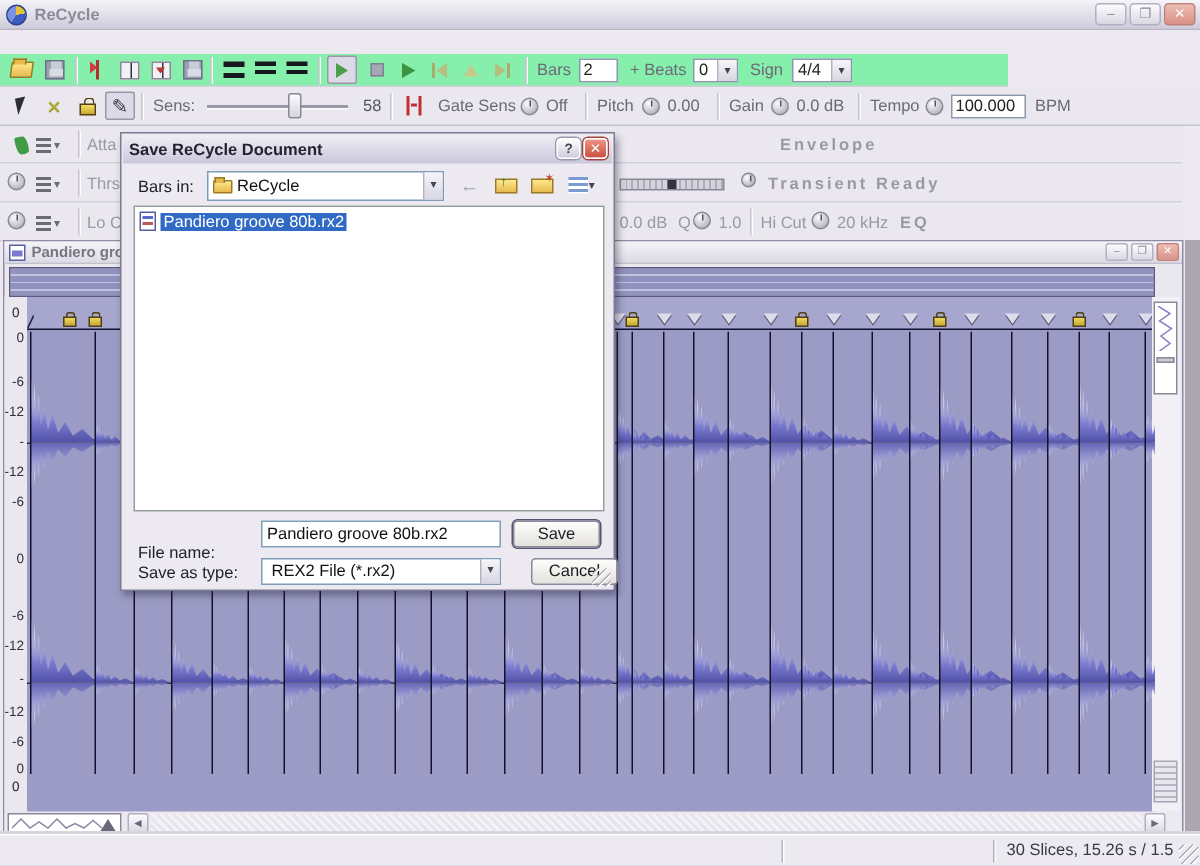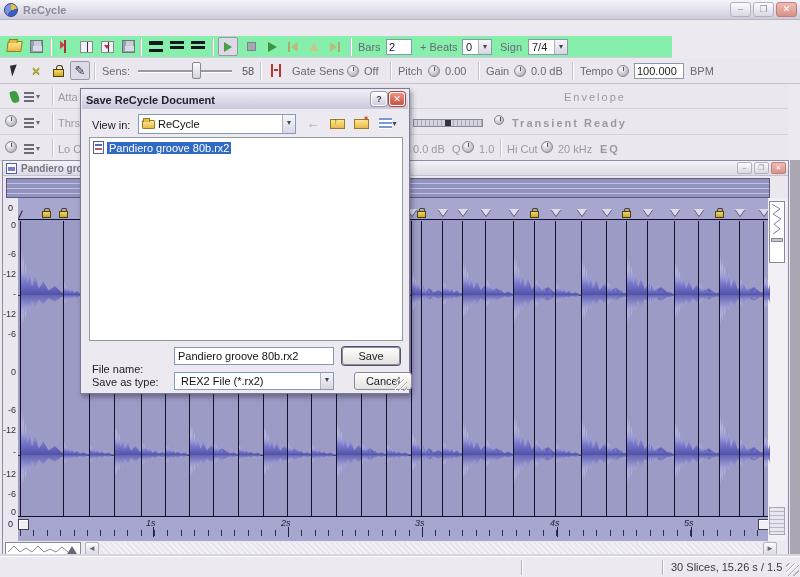--- a/index.html
+++ b/index.html
@@ -232,21 +232,21 @@
     <span class="sep" style="left:350px"></span>
     <span class="lab" style="left:358px">Bars</span>
     <input class="field" style="left: 386px; width: 26px;" value="2">
     <span class="lab" style="left:420px">+ Beats</span>
     <span class="combo" style="left:462px;width:30px">
       <span class="cv">0</span>
       <span class="darr">▾</span>
     </span>
     <span class="lab" style="left:500px">Sign</span>
     <span class="combo" style="left:528px;width:40px">
-      <span class="cv">7/4</span>
+      <span class="cv">4/4</span>
       <span class="darr">▾</span>
     </span>
   </div>
 
   <div class="abs tb2">
     <span class="tbtn" style="left:4px;top:3px">
         <span class="i-cursor"></span>
       </span>
     <span class="tbtn" style="left:26px;top:3px">
         <span class="i-x">✕</span>
@@ -287,21 +287,21 @@
   <div class="abs prow" style="top:84px">
     <span class="tbtn ic" style="left:4px;top:3px">
         <span class="i-env"></span>
       </span>
     <span class="preset">
         <span class="pb"></span>
         <span class="pa">▾</span>
       </span>
     <span class="sep" style="left:52px;top:3px"></span>
     <span class="lab gray" style="left:58px;top:2px">Atta</span>
-    <span class="lab gray" style="left:564px;top:2px;font-weight:normal;letter-spacing:2px">Envelope</span>
+    <span class="lab gray" style="left:520px;top:2px;font-weight:bold;letter-spacing:2px">Envelope</span>
   </div>
   <div class="abs prow" style="top:110px">
     <span class="knob ic" style="left:5px"></span>
     <span class="preset">
         <span class="pb"></span>
         <span class="pa">▾</span>
       </span>
     <span class="sep" style="left:52px;top:3px"></span>
     <span class="lab gray" style="left:58px;top:2px">Thrs</span>
     <span class="meter">
@@ -553,35 +553,20 @@
           <div class="burst burst-b" style="left: 656px; top: 234px; width: 51.7px; height: 24px;"></div>
           <div class="burst" style="left: 680px; top: 220px; width: 30.7px; height: 14px;"></div>
           <div class="burst burst-b" style="left: 680px; top: 234px; width: 30.7px; height: 10px;"></div>
           <div class="burst" style="left: 701px; top: 194px; width: 52px; height: 40px;"></div>
           <div class="burst burst-b" style="left: 701px; top: 234px; width: 52px; height: 29px;"></div>
           <div class="burst" style="left: 721px; top: 216px; width: 34.9px; height: 18px;"></div>
           <div class="burst burst-b" style="left: 721px; top: 234px; width: 34.9px; height: 13px;"></div>
           <div class="burst" style="left: 745px; top: 212px; width: 39.1px; height: 22px;"></div>
           <div class="burst burst-b" style="left: 745px; top: 234px; width: 39.1px; height: 16px;"></div>
         </div>
-      <div class="truler" id="truler">
-        <span class="ticks"></span>
-        <span class="lbox" style="left:0px"></span>
-        <span class="lbox" style="left:740px"></span>
-      <div class="tlab" style="left: 128px;">1s</div>
-          <div class="ttick" style="left: 135px;"></div>
-          <div class="tlab" style="left: 263px;">2s</div>
-          <div class="ttick" style="left: 270px;"></div>
-          <div class="tlab" style="left: 397px;">3s</div>
-          <div class="ttick" style="left: 404px;"></div>
-          <div class="tlab" style="left: 532px;">4s</div>
-          <div class="ttick" style="left: 539px;"></div>
-          <div class="tlab" style="left: 666px;">5s</div>
-          <div class="ttick" style="left: 673px;"></div>
-        </div>
     </div>
 
     <div class="vstrip">
       <div class="vzoom">
         <svg width="14" height="30" style="position:absolute;left:0;top:2px">
             <polyline points="2,0 10,5 3,10 11,15 4,20 10,25 3,30" fill="none" stroke="#8080c0"></polyline>
           </svg>
         <span class="vzhandle"></span>
       </div>
       <div class="gridbtn"></div>
@@ -603,21 +588,21 @@
   <div class="abs mdigap"></div>
 
   <div class="abs dialog">
     <div class="dtitle">
       <span>Save ReCycle Document</span>
       <span class="dtbtns">
         <span class="qbtn">?</span>
         <span class="qbtn close">✕</span>
       </span>
     </div>
-    <span class="dlab" style="left:11px;top:30px">View in:</span>
+    <span class="dlab" style="left:11px;top:30px">Bars in:</span>
     <div class="dcombo" style="left:57px;top:25px;width:158px">
       <span class="i-folder"></span>
       <span class="cv">ReCycle</span>
       <span class="darr" style="height:18px;line-height:16px">▾</span>
     </div>
     <span class="navbtn" style="left:222px">
         <span class="i-back">←</span>
       </span>
     <span class="navbtn" style="left:246px">
         <span class="fol up"></span>

